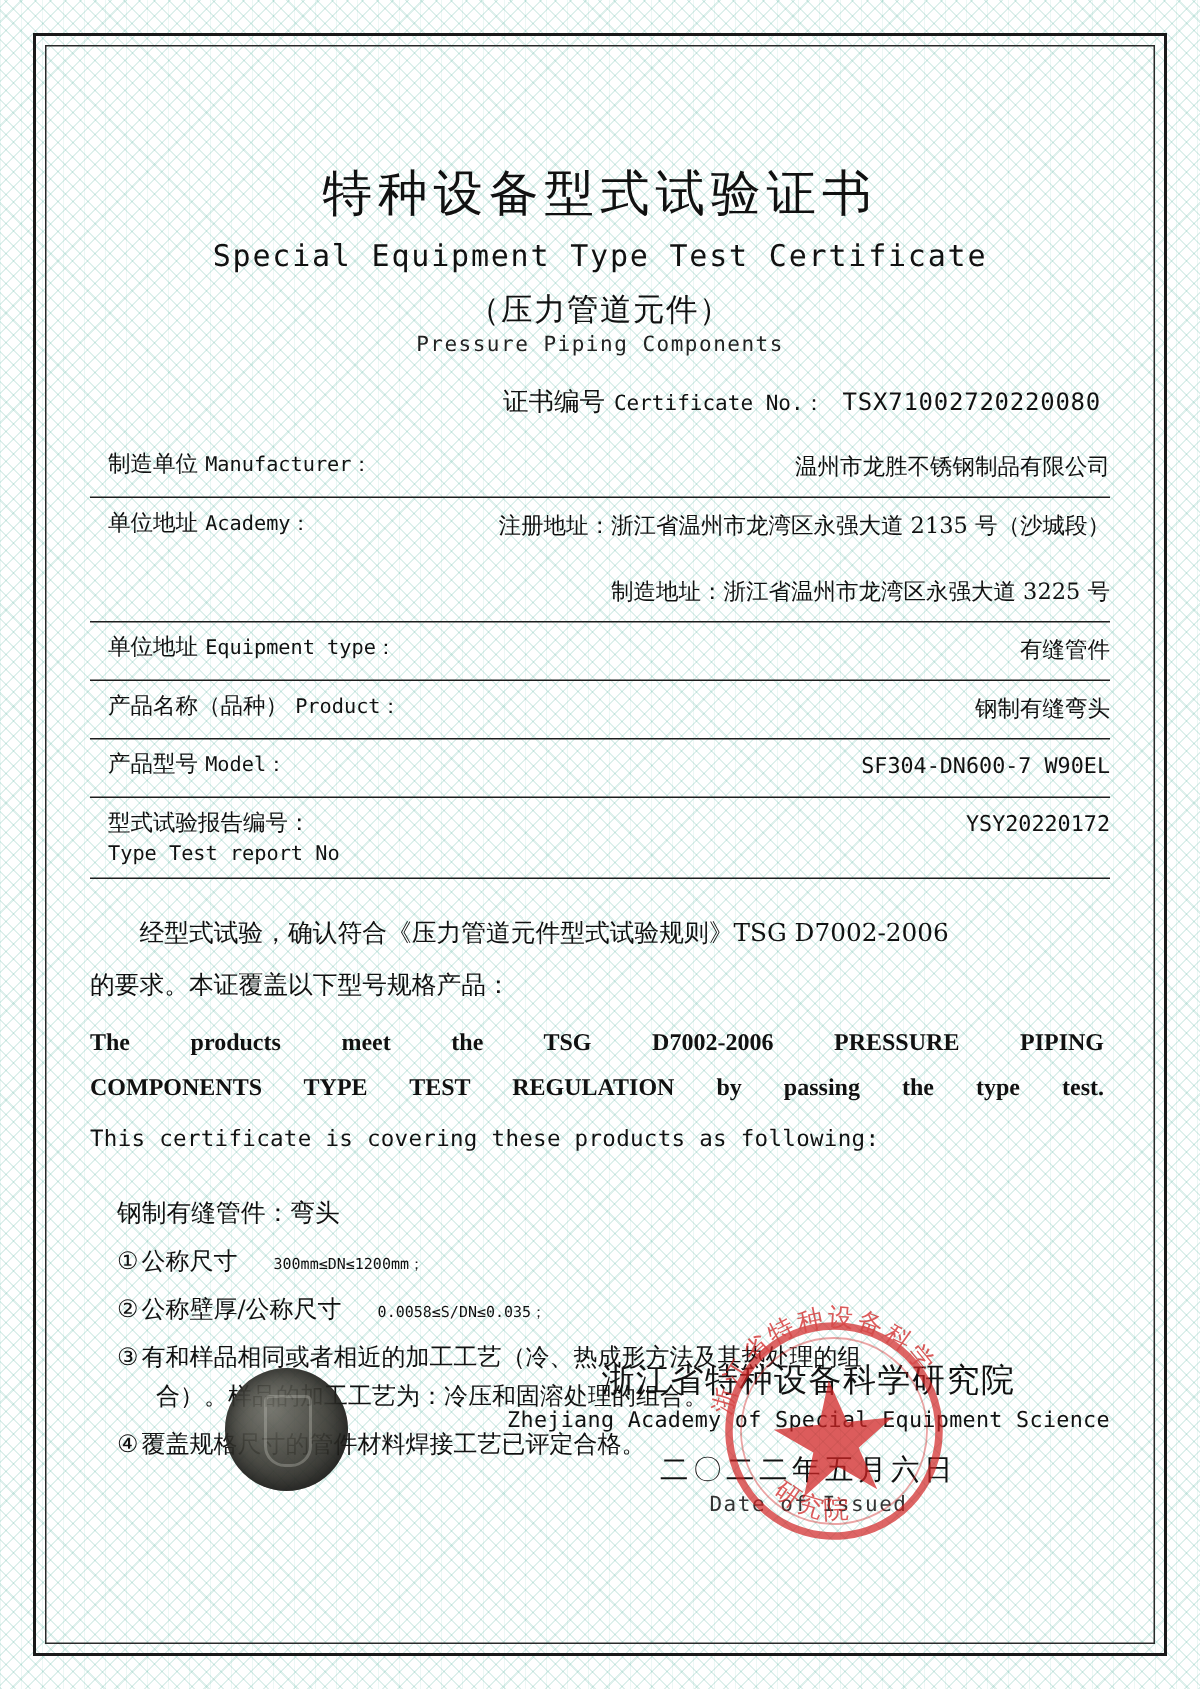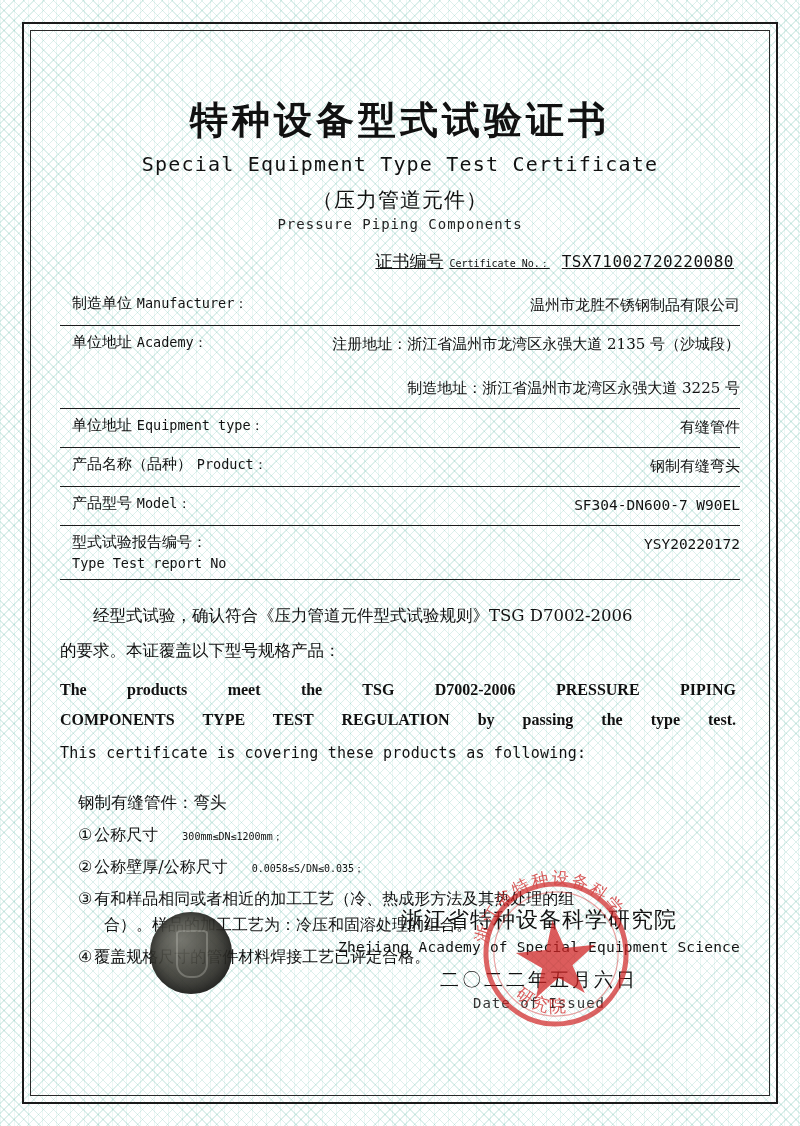--- a/index.html
+++ b/index.html
@@ -40,25 +40,25 @@
   .content {
     position: absolute;
     left: 60px;
     right: 60px;
     top: 95px;
   }
 
   
   .title-cn {
     text-align: center;
-    font-size: 38px;
-    font-weight: bold;
+    font-size: 33px;
+    font-weight: normal;
     letter-spacing: 4px;
     font-family: "DejaVu Serif", serif;
-    margin: 0 0 6px 0;
+    margin: 12px 0 6px 0;
   }
   .title-en {
     text-align: center;
     font-size: 20px;
     letter-spacing: 1.2px;
     font-family: "DejaVu Sans Mono", monospace;
     margin: 0 0 10px 0;
   }
   .subtitle-cn {
     text-align: center;
@@ -76,29 +76,28 @@
     color: #222;
   }
 
   
   .certno-row {
     display: flex;
     justify-content: flex-end;
     align-items: baseline;
     margin: 10px 0 14px 0;
     padding-right: 6px;
-    text-decoration: underline;
   }
   .certno-label-cn {
     font-size: 17px;
     font-family: "DejaVu Serif", serif;
     margin-right: 6px;
   }
   .certno-label-en {
-    font-size: 10px;
+    font-size: 14px;
     font-family: "DejaVu Sans Mono", monospace;
     margin-right: 12px;
   }
   .certno-value {
     font-size: 16px;
     font-family: "DejaVu Sans Mono", monospace;
     letter-spacing: 0.5px;
   }
 
   

